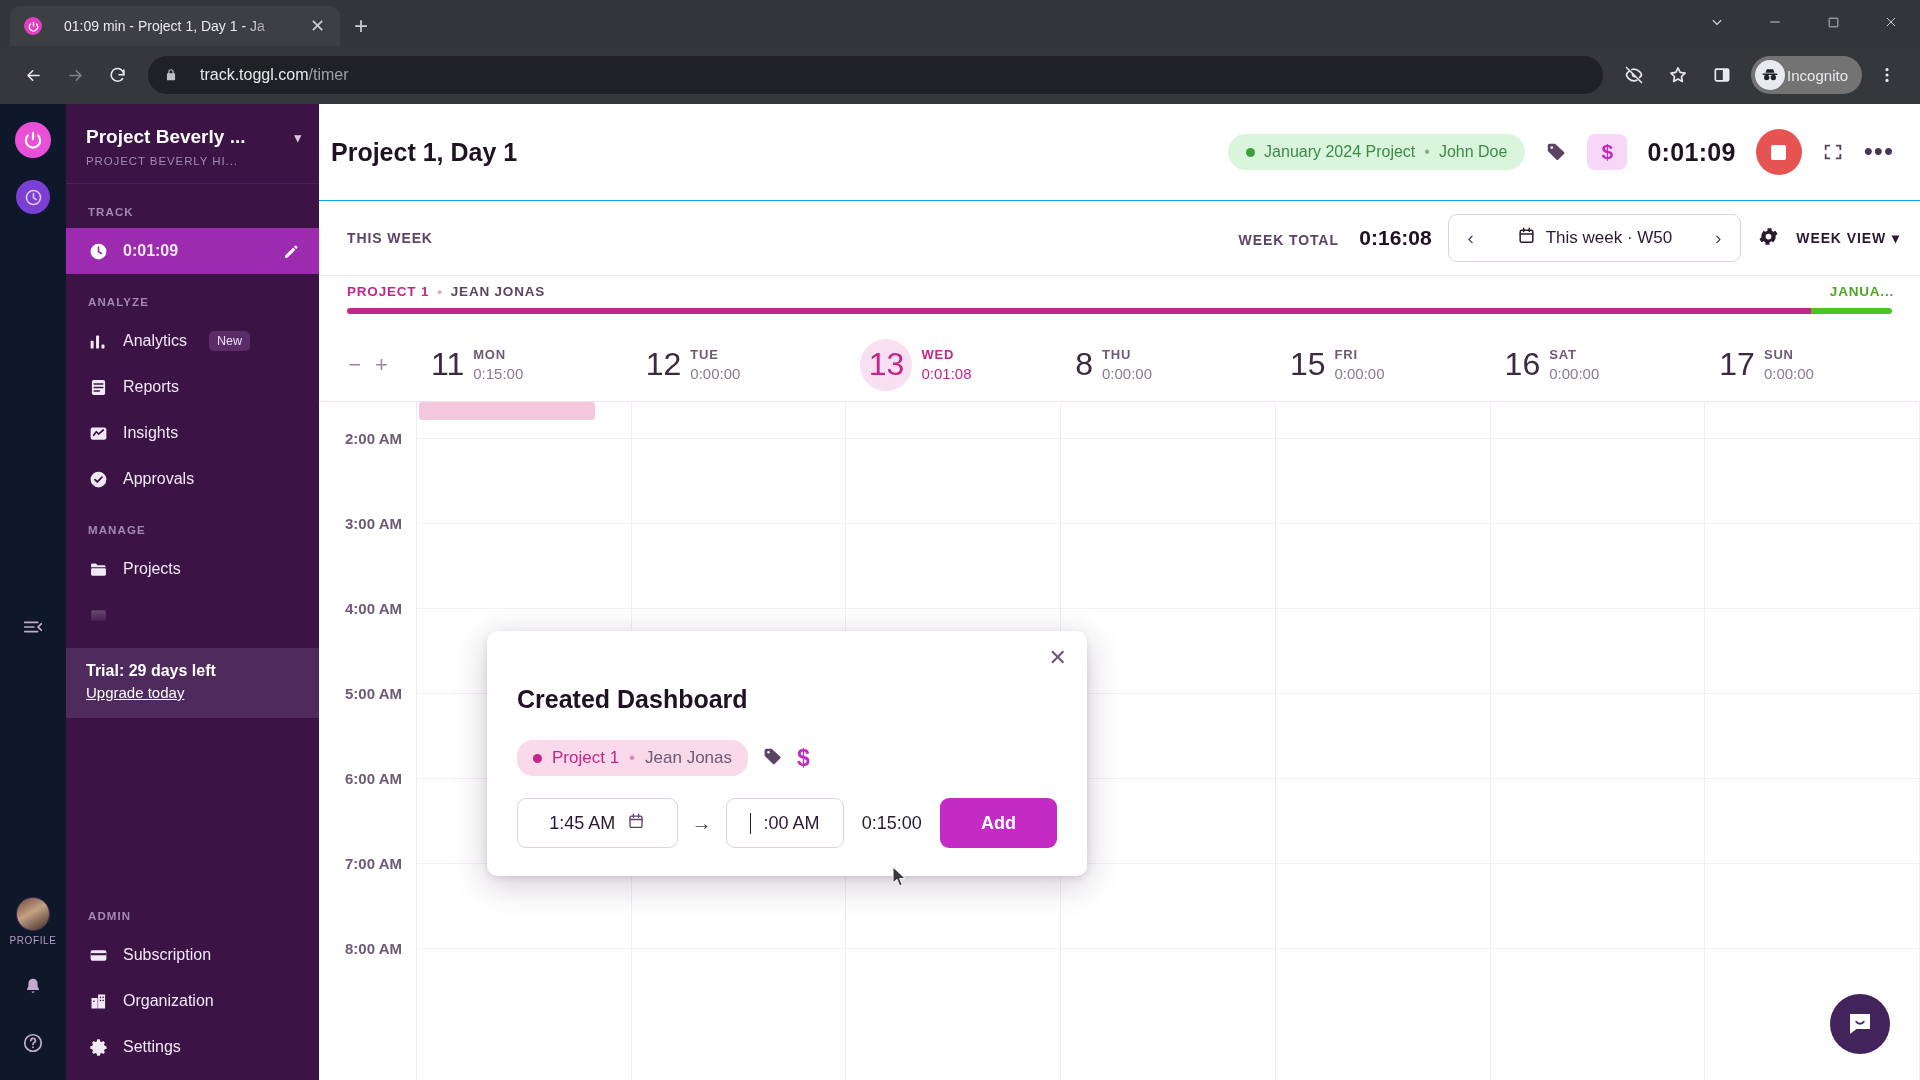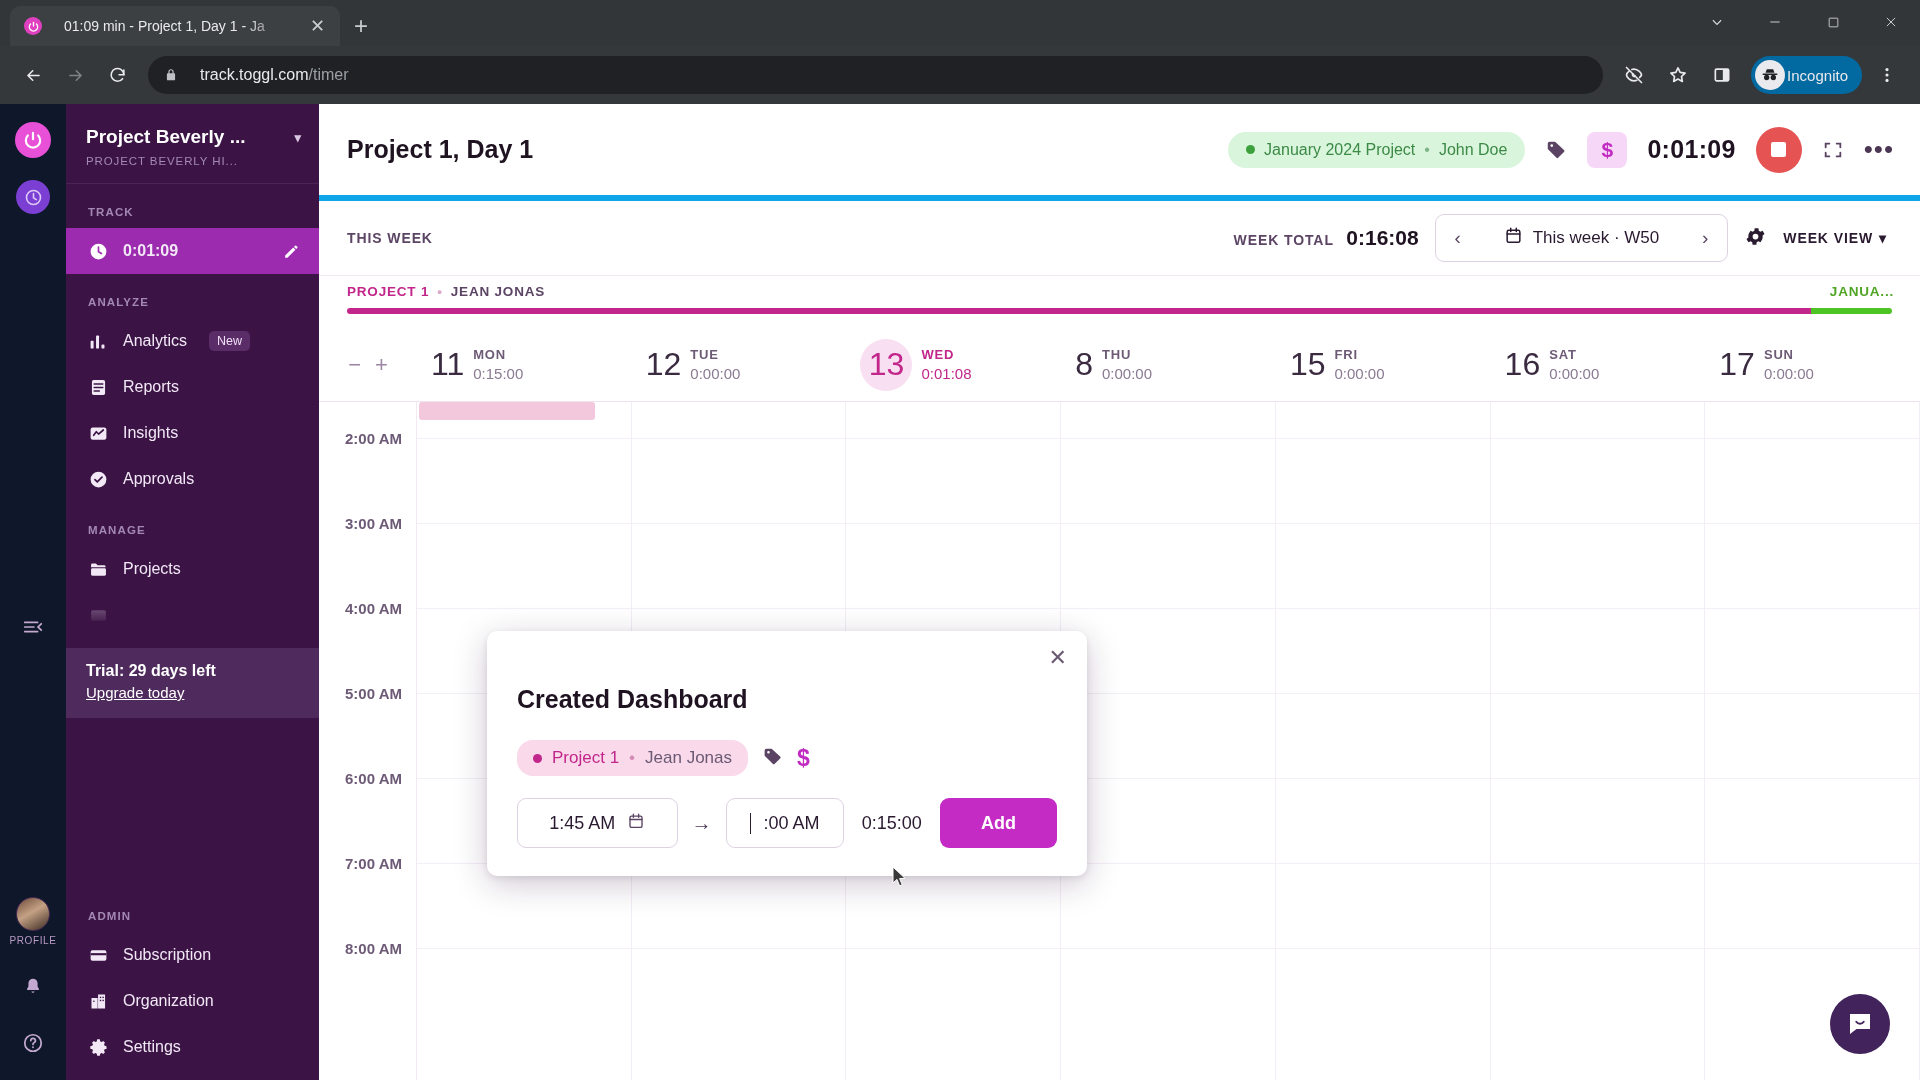--- a/index.html
+++ b/index.html
@@ -58,21 +58,21 @@
     display: flex; align-items: center; padding: 0 16px; gap: 22px; margin-left: 8px;
     margin-right: 8px;
   }
   .omnibox .lock { width: 14px; height: 14px; color: #bdc1c6; flex: 0 0 14px; }
   .url { color: #e8eaed; font-size: 16px; }
   .url .dim { color: #9aa0a6; }
   .tbicons { display: flex; align-items: center; gap: 6px; }
   .tbicons .navbtn svg { width: 20px; height: 20px; }
   .incognito-pill {
     display: flex; align-items: center; gap: 2px; height: 38px;
-    border-radius: 19px; padding: 0 14px 0 4px; background: #0369a1; margin-left: 4px;
+    border-radius: 19px; padding: 0 14px 0 4px; background: #737373; margin-left: 4px;
   }
   .incognito-av {
     width: 30px; height: 30px; border-radius: 50%; background: #e8eaed;
     display: flex; align-items: center; justify-content: center;
   }
   .incognito-av svg { width: 20px; height: 20px; }
   .incognito-label { color: #e8eaed; font-size: 15px; }
 
   
   .page { flex: 1; display: flex; background: #fff; position: relative; overflow: hidden; }
@@ -138,22 +138,22 @@
   }
   .trial-t { font-size: 16px; font-weight: bold; color: #fff; }
   .trial-l { font-size: 15px; color: #fff; text-decoration: underline; margin-top: 4px; display: inline-block; cursor: pointer; }
 
   .admin-wrap { margin-top: auto; padding-bottom: 10px; }
 
   
   .main { flex: 1; display: flex; flex-direction: column; min-width: 0; background: #fff; }
 
   .apphead {
-    height: 97px; display: flex; align-items: center; padding: 0 26px 0 28px;
-    border-bottom: 6px solid #0ea5e9; gap: 14px; flex: 0 0 97px;
+    height: 97px; display: flex; align-items: center; padding: 0 26px 0 12px;
+    border-bottom: 1px solid #0ea5e9; gap: 14px; flex: 0 0 97px;
   }
   .entry-title { font-size: 25px; font-weight: bold; color: #1f1221; }
   .proj-pill {
     margin-left: auto; background: #d9f5dc; color: #3c8a46; border-radius: 18px;
     padding: 9px 18px; font-size: 16px; display: flex; align-items: center; gap: 9px;
   }
   .proj-pill .dot { width: 9px; height: 9px; border-radius: 50%; background: #3ca03c; }
   .proj-pill .sep { color: #7fb487; }
   .ico-btn { width: 34px; height: 34px; display: flex; align-items: center; justify-content: center; cursor: pointer; color: #5b4463; }
   .ico-btn svg { width: 22px; height: 22px; }
@@ -161,27 +161,27 @@
     display: flex; align-items: center; justify-content: center; font-size: 21px; font-weight: bold; cursor: pointer; }
   .timer-val { font-size: 25px; font-weight: bold; color: #1f1221; letter-spacing: .3px; margin: 0 6px; }
   .stop-btn {
     width: 46px; height: 46px; border-radius: 50%; background: #e55353;
     display: flex; align-items: center; justify-content: center; cursor: pointer;
   }
   .stop-btn .sq { width: 15px; height: 15px; background: #fff; border-radius: 2px; }
   .dots { color: #4b3653; font-size: 26px; letter-spacing: 1px; line-height: 0.3; cursor: pointer; }
 
   .weekbar {
-    height: 75px; display: flex; align-items: center; padding: 0 33px 0 28px;
+    height: 75px; display: flex; align-items: center; padding: 0 20px 0 28px;
     border-bottom: 1px solid #f0e9f2; gap: 16px; flex: 0 0 75px;
   }
   .thisweek { font-size: 14px; letter-spacing: .9px; color: #5c4464; font-weight: bold; }
   .wk-right { margin-left: auto; display: flex; align-items: center; gap: 16px; }
   .wk-total-l { font-size: 14px; letter-spacing: .9px; color: #5c4464; font-weight: bold; }
-  .wk-total-v { font-size: 21px; font-weight: bold; color: #1f1221; margin-left: 8px; }
+  .wk-total-v { font-size: 21px; font-weight: bold; color: #1f1221; margin-left: 16px; }
   .wk-picker {
     display: flex; align-items: center; border: 1px solid #ded2e2; border-radius: 9px;
     height: 48px; overflow: hidden;
   }
   .wk-arrow { width: 44px; height: 100%; display: flex; align-items: center; justify-content: center;
     color: #5b4463; font-size: 19px; cursor: pointer; }
   .wk-center { display: flex; align-items: center; gap: 10px; padding: 0 24px; font-size: 17px; color: #2a1a30; }
   .wk-center svg { width: 19px; height: 19px; }
   .gear { color: #2a1a30; cursor: pointer; }
   .gear svg { width: 23px; height: 23px; }

